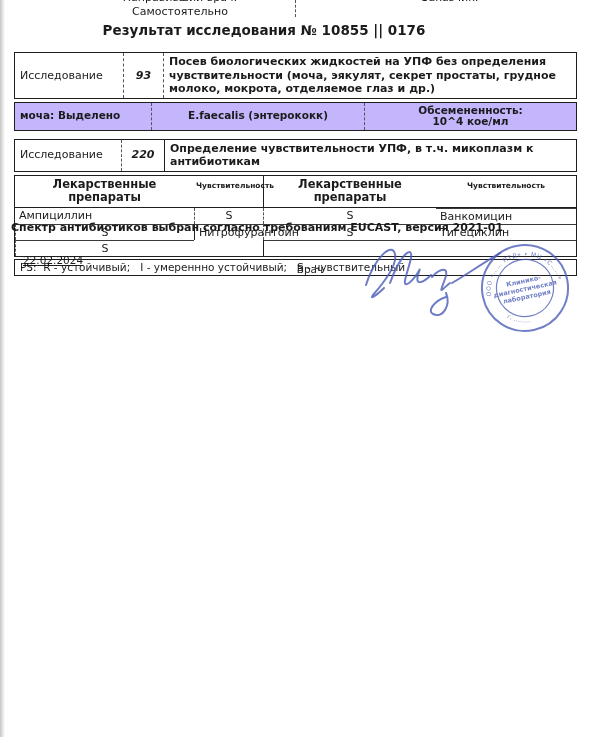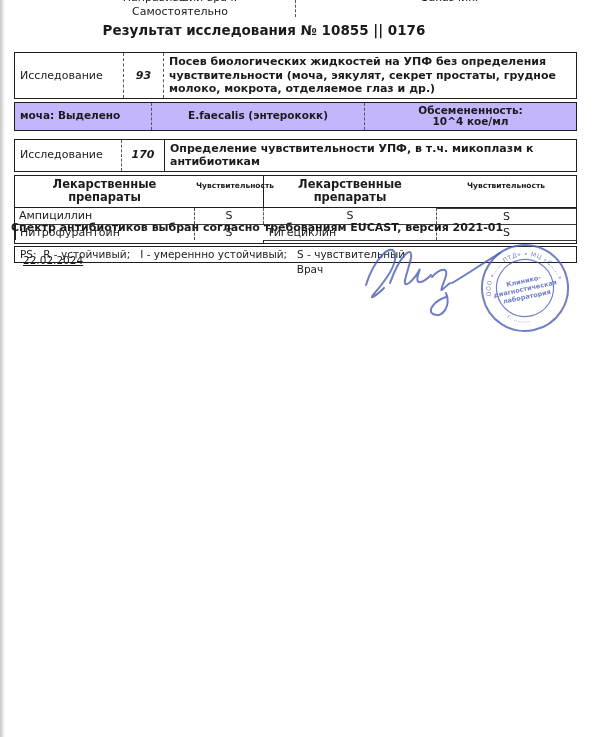--- a/index.html
+++ b/index.html
@@ -98,34 +98,35 @@
       <div class="cell bold vcenter">моча: Выделено</div>
       <div class="cell bold center vcenter dashL">E.faecalis (энтерококк)</div>
       <div class="cell bold center vcenter dashL">
         <div>Обсемененность:</div>
         <div>10^4 кое/мл</div>
       </div>
     </div>
 
     <div class="tbox boxC">
       <div class="cell ital vcenter">Исследование</div>
-      <div class="cell boldital center vcenter dashL">170</div>
+      <div class="cell boldital center vcenter dashL">220</div>
       <div class="cell bold solidL">Определение чувствительности УПФ, в т.ч. микоплазм к антибиотикам</div>
     </div>
 
     <div class="tbox sgrid">
       <div class="cell hcell hdrug">Лекарственные препараты</div>
       <div class="cell hcell hsens">Чувствительность</div>
       <div class="cell hcell hdrug solidL">Лекарственные препараты</div>
       <div class="cell hcell hsens">Чувствительность</div>
 
       <div class="cell dcell">Ампициллин</div>
       <div class="cell dcell center dashL">S</div>
       <div class="cell dcell center dashL">S</div>
 
+      <div class="cell dcell rsep">Ванкомицин</div>
       <div class="cell dcell center dashL rsep">S</div>
       <div class="cell dcell solidL rsep">Нитрофурантоин</div>
       <div class="cell dcell center dashL rsep">S</div>
 
       <div class="cell dcell rsep">Тигециклин</div>
       <div class="cell dcell center dashL rsep">S</div>
       <div class="cell dcell solidL rsep" style="grid-column:3 / 5;"></div>
     </div>
 
     <div class="psbox">PS:  R - устойчивый;   I - умереннно устойчивый;   S - чувствительный</div>

